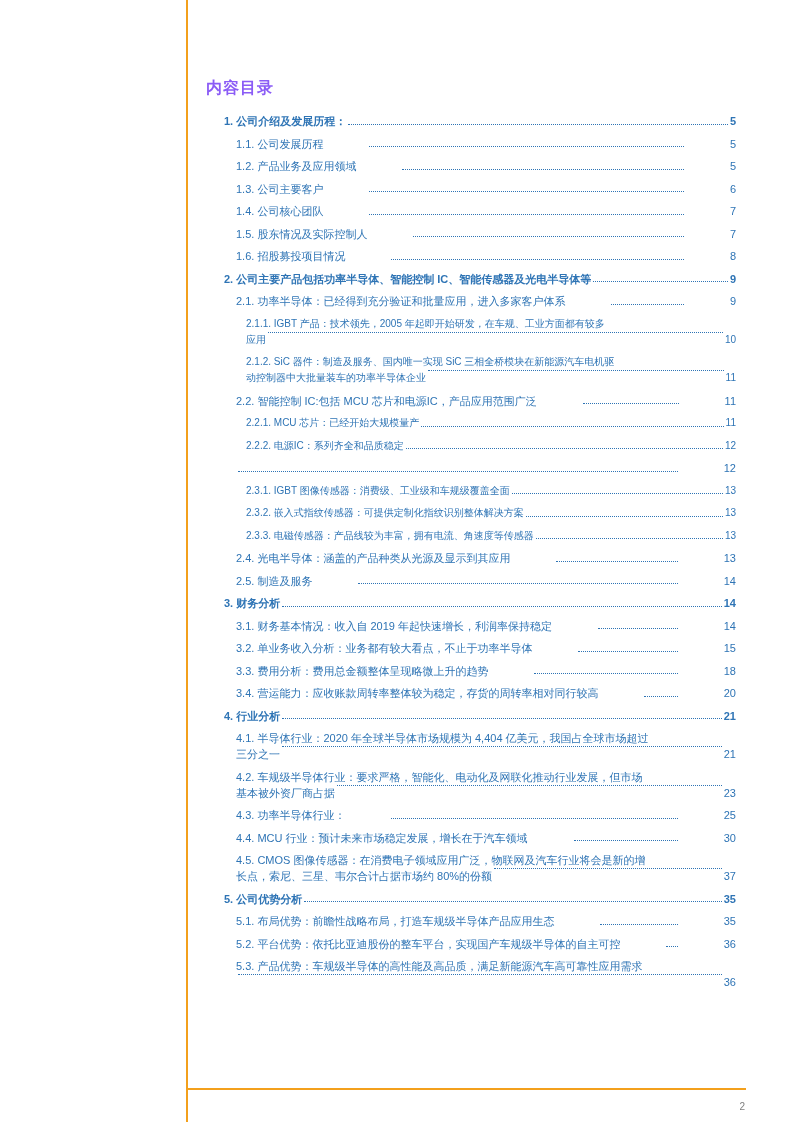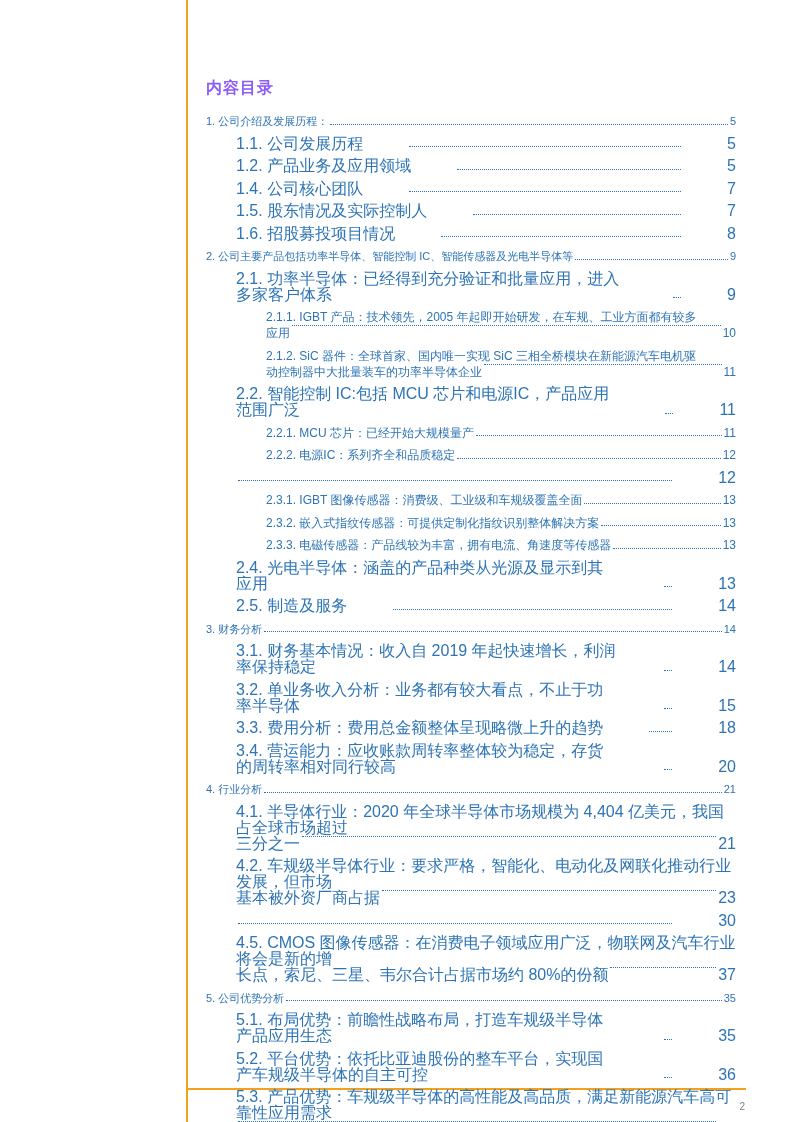--- a/index.html
+++ b/index.html
@@ -75,32 +75,32 @@
     height: 1px;
     position: relative;
     top: -1px;
   }
   .toc-entry .page-no {
     flex: 0 0 auto;
     white-space: nowrap;
   }
   
   .lvl1 {
-    font-weight: normal;
+    font-weight: bold;
     font-size: 11px;
-    margin-left: 0;
+    margin-left: 18px;
   }
   .lvl2 {
     margin-left: 30px;
-    font-size: 16px;
+    font-size: 11px;
     gap: 44px;
   }
   .lvl3 {
-    margin-left: 60px;
-    font-size: 12px;
+    margin-left: 40px;
+    font-size: 10px;
   }
   
   .toc-entry.wrap {
     display: block;
   }
   .toc-entry.wrap .line1 {
     display: block;
   }
   .toc-entry.wrap .line2 {
     display: flex;
@@ -137,20 +137,25 @@
           <span class="label">1.1. 公司发展历程</span>
           <span class="dots"></span>
           <span class="page-no">5</span>
         </li>
         <li class="toc-entry lvl2">
           <span class="label">1.2. 产品业务及应用领域</span>
           <span class="dots"></span>
           <span class="page-no">5</span>
         </li>
         <li class="toc-entry lvl2">
+          <span class="label">1.3. 公司主要客户</span>
+          <span class="dots"></span>
+          <span class="page-no">6</span>
+        </li>
+        <li class="toc-entry lvl2">
           <span class="label">1.4. 公司核心团队</span>
           <span class="dots"></span>
           <span class="page-no">7</span>
         </li>
         <li class="toc-entry lvl2">
           <span class="label">1.5. 股东情况及实际控制人</span>
           <span class="dots"></span>
           <span class="page-no">7</span>
         </li>
         <li class="toc-entry lvl2">
@@ -170,21 +175,21 @@
         </li>
         <li class="toc-entry lvl3 wrap">
           <span class="line1">2.1.1. IGBT 产品：技术领先，2005 年起即开始研发，在车规、工业方面都有较多</span>
           <span class="line2">
             <span class="label2">应用</span>
             <span class="dots"></span>
             <span class="page-no">10</span>
           </span>
         </li>
         <li class="toc-entry lvl3 wrap">
-          <span class="line1">2.1.2. SiC 器件：全球首家、国内唯一实现 SiC 三相全桥模块在新能源汽车电机驱</span>
+          <span class="line1">2.1.2. SiC 器件：制造及服务、国内唯一实现 SiC 三相全桥模块在新能源汽车电机驱</span>
           <span class="line2">
             <span class="label2">动控制器中大批量装车的功率半导体企业</span>
             <span class="dots"></span>
             <span class="page-no">11</span>
           </span>
         </li>
         <li class="toc-entry lvl2">
           <span class="label">2.2. 智能控制 IC:包括 MCU 芯片和电源IC，产品应用范围广泛</span>
           <span class="dots"></span>
           <span class="page-no">11</span>
@@ -268,20 +273,26 @@
         </li>
         <li class="toc-entry lvl2 wrap">
           <span class="line1">4.2. 车规级半导体行业：要求严格，智能化、电动化及网联化推动行业发展，但市场</span>
           <span class="line2">
             <span class="label2">基本被外资厂商占据</span>
             <span class="dots"></span>
             <span class="page-no">23</span>
           </span>
         </li>
         <li class="toc-entry lvl2">
+          <span class="label">4.3. 功率半导体行业：</span>
+          <span class="dots"></span>
+          <span class="page-no">25</span>
+        </li>
+        <li class="toc-entry lvl2">
+          <span class="label">4.4. MCU 行业：预计未来市场稳定发展，增长在于汽车领域</span>
           <span class="dots"></span>
           <span class="page-no">30</span>
         </li>
         <li class="toc-entry lvl2 wrap">
           <span class="line1">4.5. CMOS 图像传感器：在消费电子领域应用广泛，物联网及汽车行业将会是新的增</span>
           <span class="line2">
             <span class="label2">长点，索尼、三星、韦尔合计占据市场约 80%的份额</span>
             <span class="dots"></span>
             <span class="page-no">37</span>
           </span>

